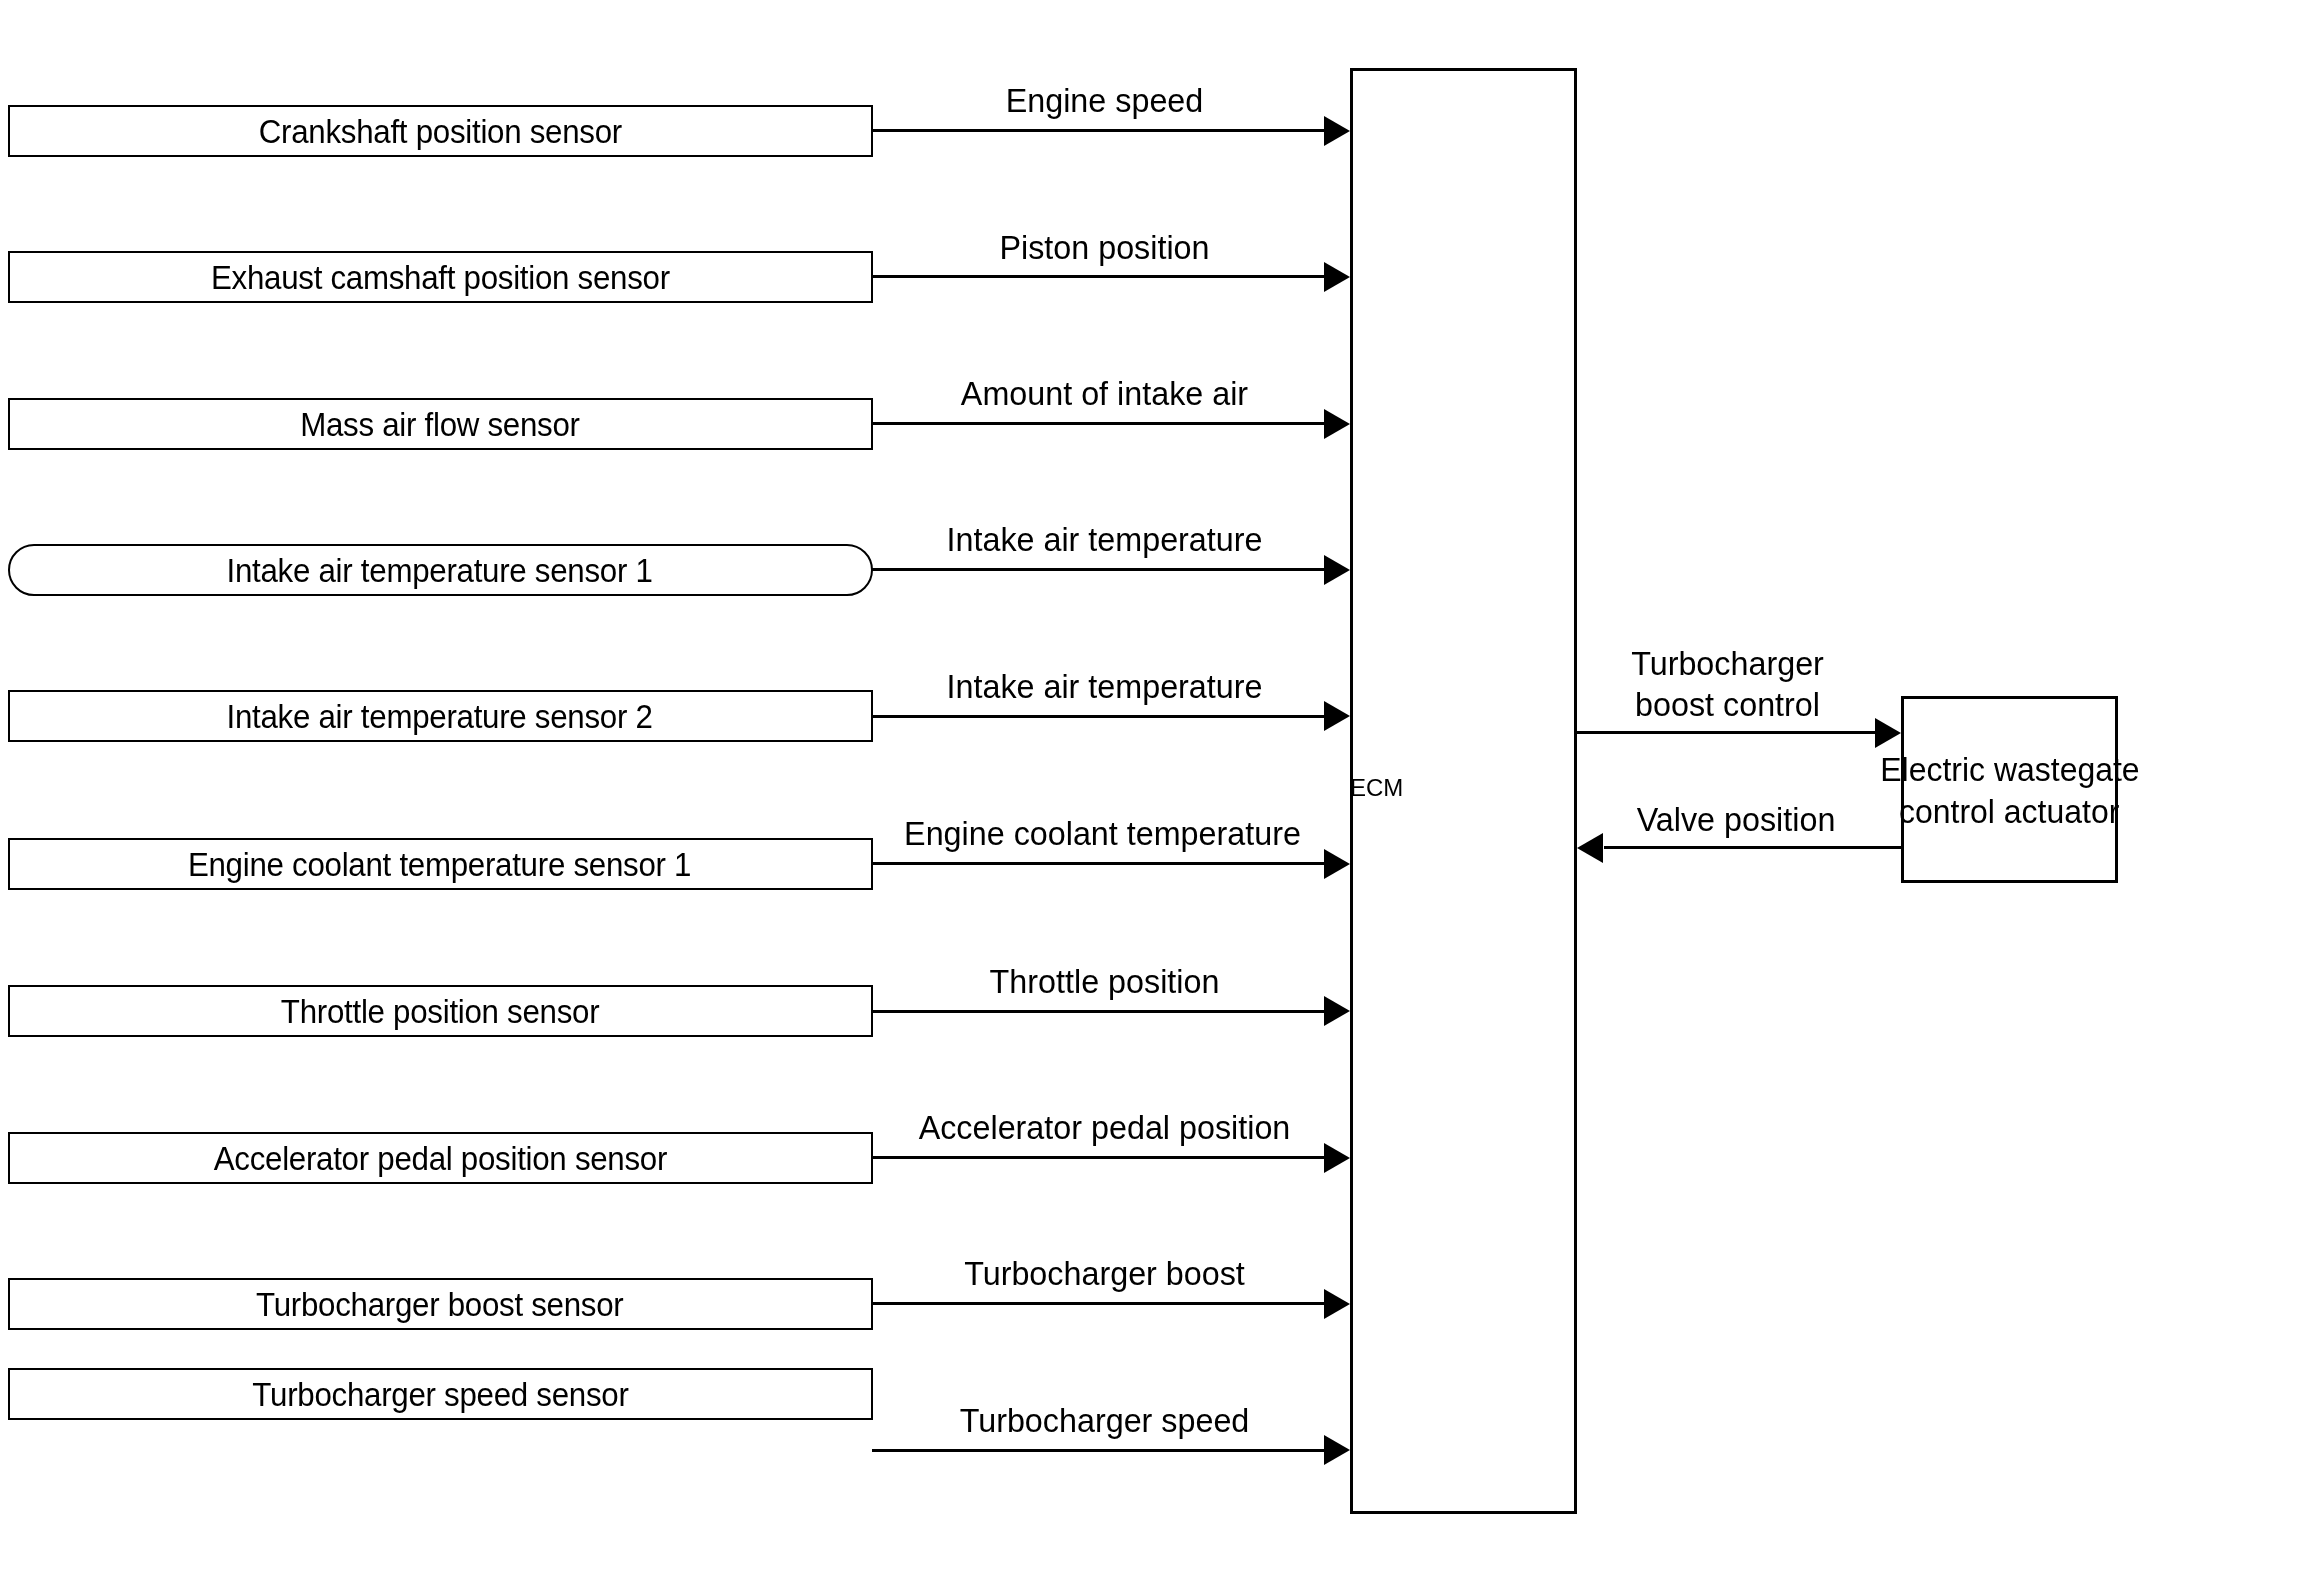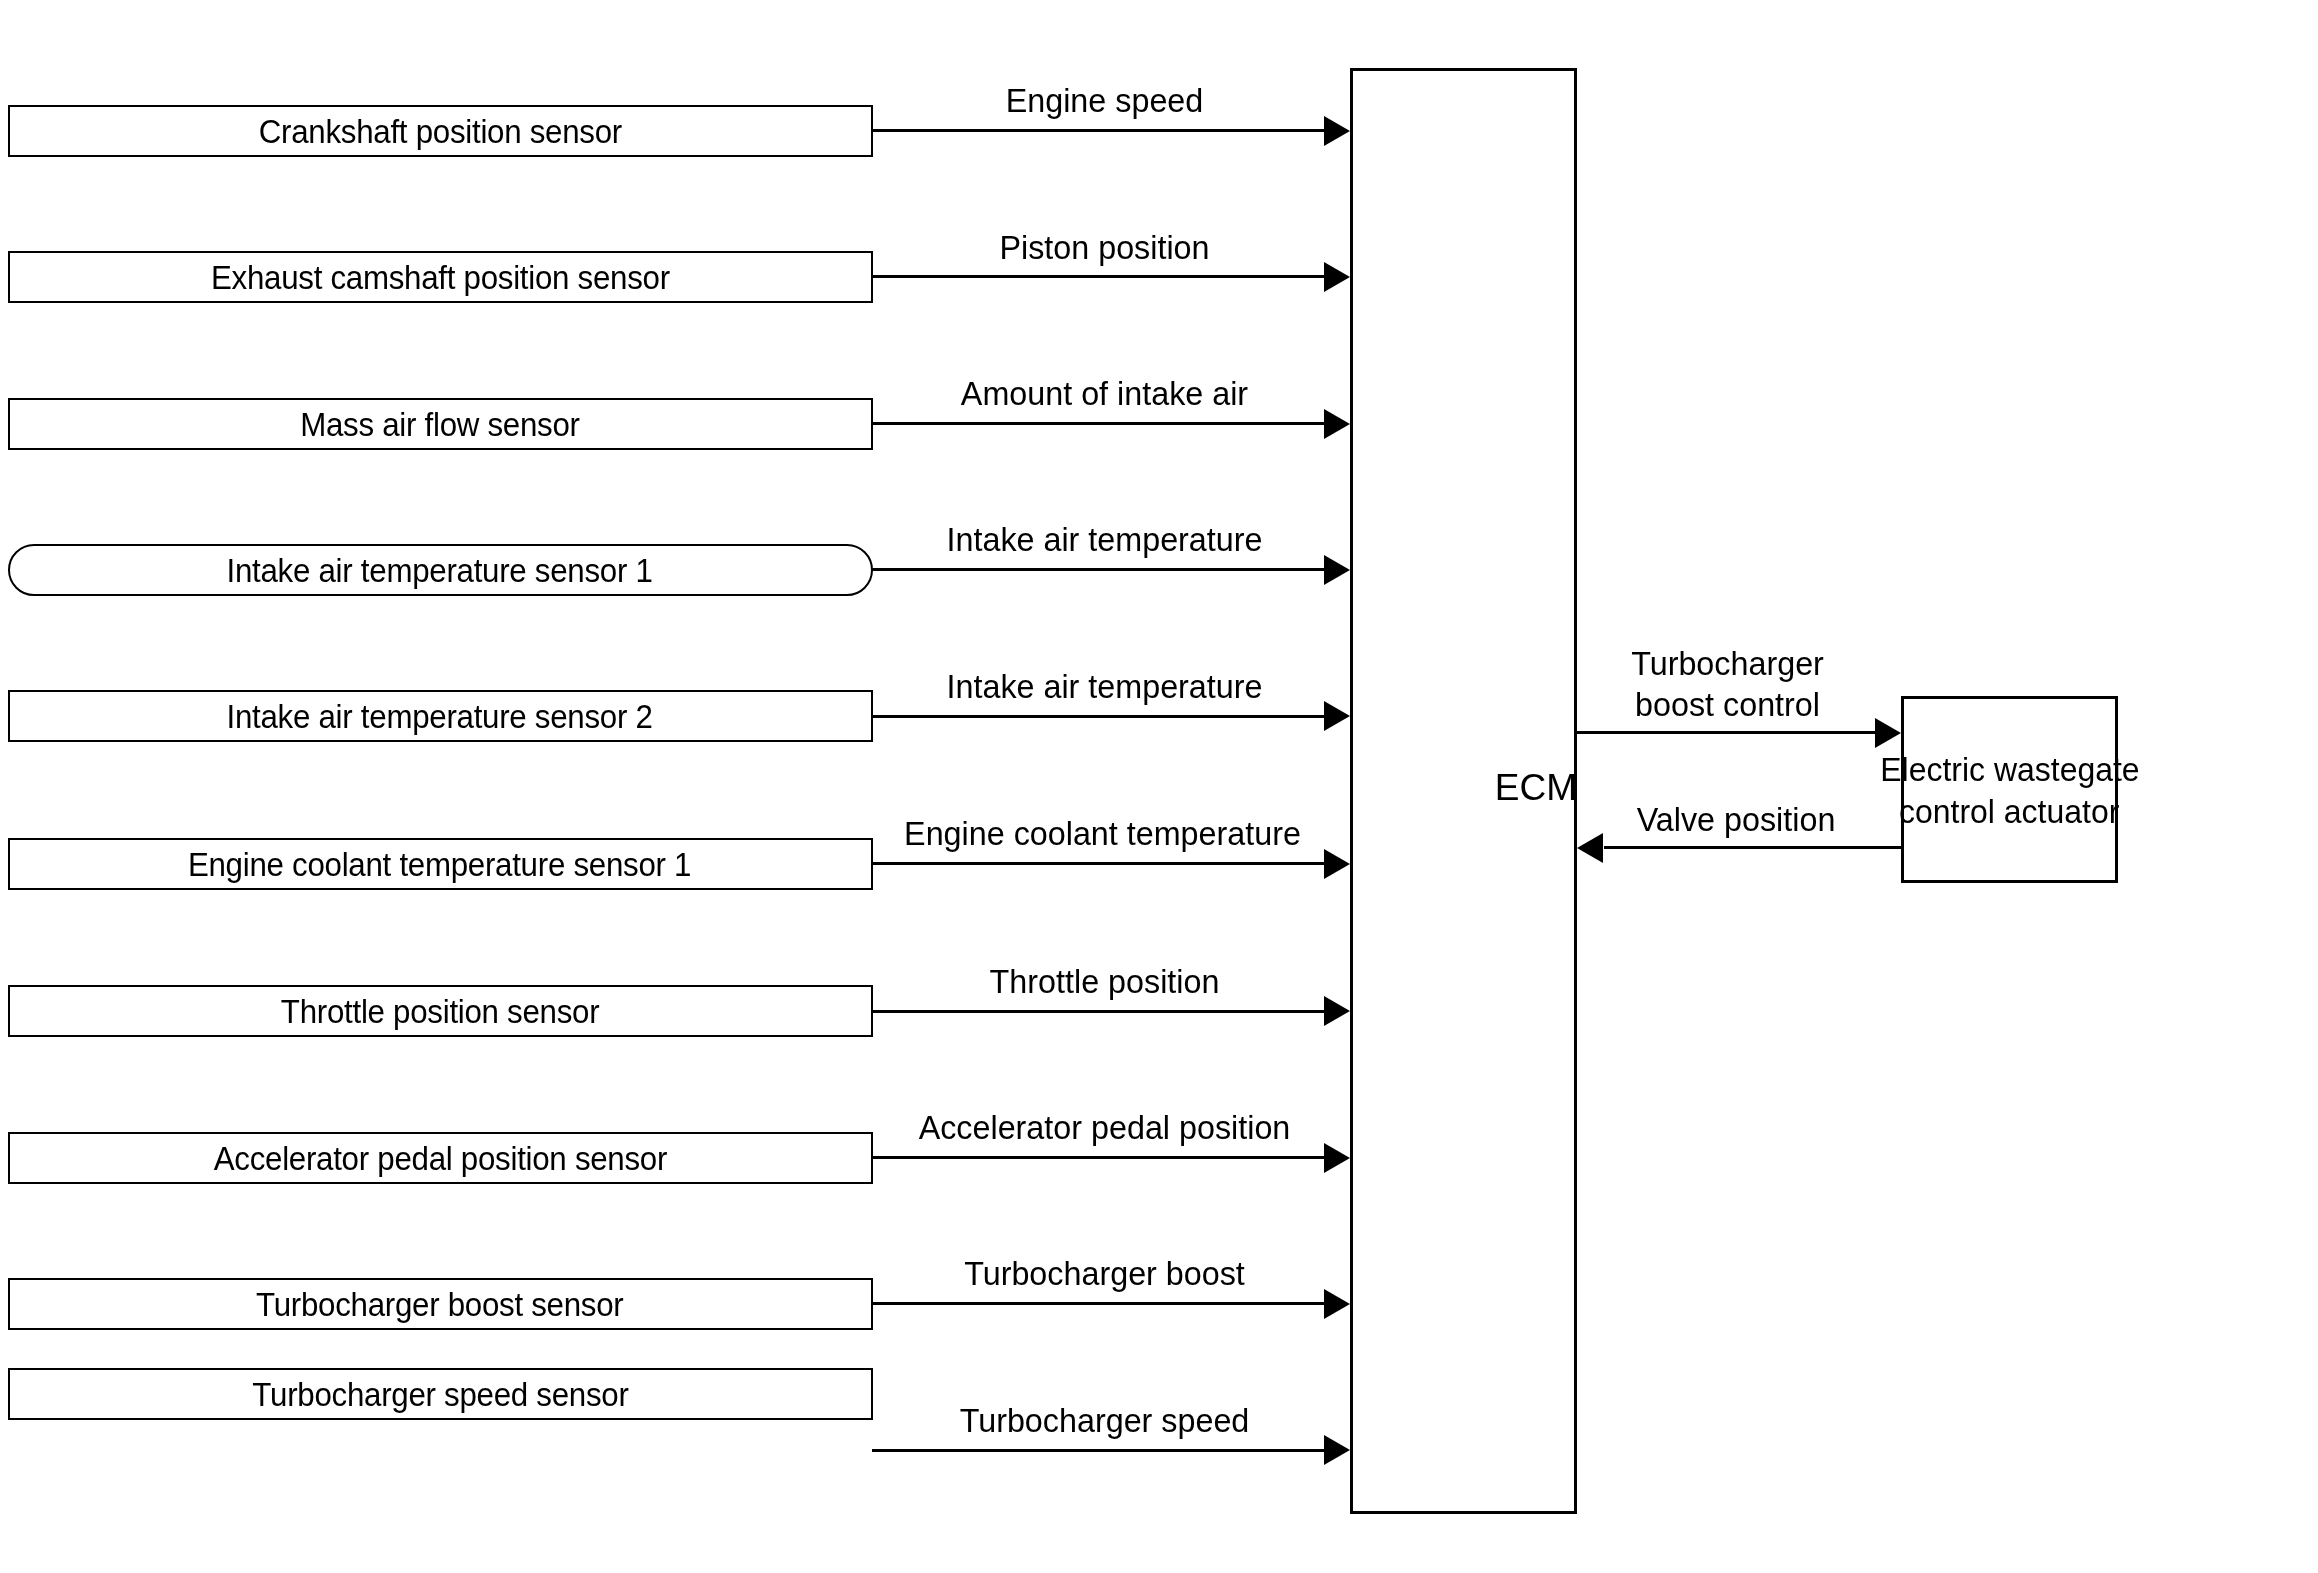--- a/index.html
+++ b/index.html
@@ -34,22 +34,22 @@
     height:1446px;
     box-sizing:border-box;
     border:3.4px solid #000;
     background:#fff;
   }
   .ecm-label{
     position:absolute;
     left:1350px;
     top:770px;
     width:227px;
-    text-align:right;
-    font-size:37px;
+    text-align:left;
+    font-size:24px;
     line-height:36px;
   }
 
   .wastegate-box{
     position:absolute;
     left:1901px;
     top:696px;
     width:217px;
     height:187px;
     box-sizing:border-box;

